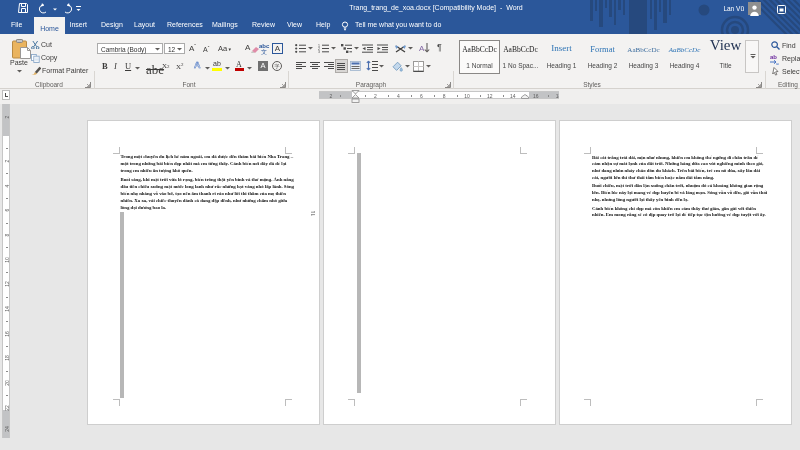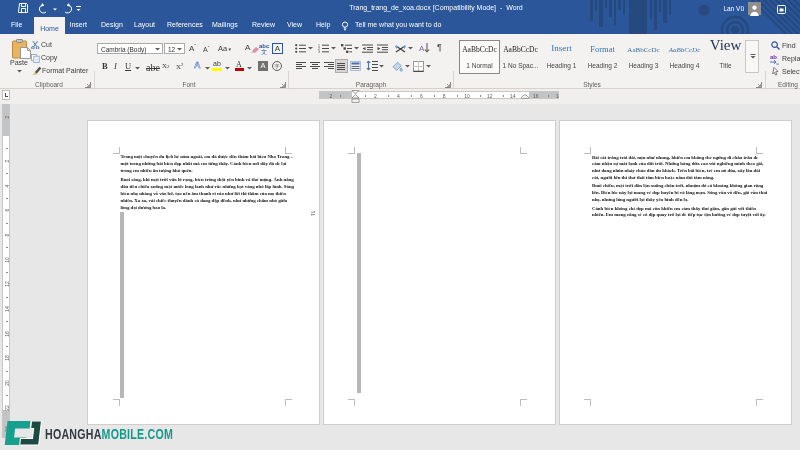--- a/index.html
+++ b/index.html
@@ -170,21 +170,21 @@
     <div class="abs" style="left:259px; top:9px; font-size:6px; color:#2b579a; font-weight:bold;">abc</div>
     <div class="abs" style="left:261px; top:14px; font-size:6px; color:#2b579a;">文</div>
     <div class="abs" style="left:272px; top:9px; width:11px; height:11px; border:1px solid #2b579a; text-align:center; font-size:8px; color:#3b3a39; line-height:10px;">A</div>
 
     <div class="abs" style="left:102px; top:27px; font-size:8.5px; font-weight:bold; color:#3b3a39; font-family:'Liberation Serif',serif;">B</div>
     <div class="abs" style="left:114px; top:27px; font-size:8.5px; font-style:italic; color:#3b3a39; font-family:'Liberation Serif',serif;">I</div>
     <div class="abs" style="left:125px; top:27px; font-size:8.5px; text-decoration:underline; color:#3b3a39; font-family:'Liberation Serif',serif;">U</div>
     <svg class="abs" style="left:135px; top:33px;" width="5" height="3" viewBox="0 0 5 3">
       <path d="M0,0 l2.5,2.5 2.5,-2.5 z" fill="#5f5d5b"></path>
     </svg>
-    <div class="abs" style="left:146px; top:28px; font-size:10px; text-decoration:line-through; color:#3b3a39; font-family:'Liberation Serif',serif;">abe</div>
+    <div class="abs" style="left:146px; top:28px; font-size:13px; text-decoration:line-through; color:#3b3a39; font-family:'Liberation Serif',serif;">abe</div>
     <div class="abs" style="left:162px; top:28px; font-size:7px; color:#3b3a39; font-family:'Liberation Serif',serif;">X<span style="font-size:5px;">2</span></div>
     <div class="abs" style="left:176px; top:28px; font-size:7px; color:#3b3a39; font-family:'Liberation Serif',serif;">X<span style="font-size:5px; vertical-align:3px;">2</span></div>
     <div class="abs" style="left:194px; top:26px; font-size:9px; color:#7ba7d7; font-weight:bold; -webkit-text-stroke:0.5px #4472c4; color:transparent; -webkit-text-stroke-color:#4472c4;">A</div>
     <svg class="abs" style="left:205px; top:33px;" width="5" height="3" viewBox="0 0 5 3">
       <path d="M0,0 l2.5,2.5 2.5,-2.5 z" fill="#5f5d5b"></path>
     </svg>
     <div class="abs" style="left:213px; top:26px; font-size:7px; color:#3b3a39;">ab</div>
     <div class="abs" style="left:212px; top:34px; width:10px; height:3px; background:#ffff00;"></div>
     <svg class="abs" style="left:225px; top:33px;" width="5" height="3" viewBox="0 0 5 3">
       <path d="M0,0 l2.5,2.5 2.5,-2.5 z" fill="#5f5d5b"></path>
@@ -496,22 +496,13 @@
           <div>Buổi chiều, mặt trời dần lặn xuống chân trời, nhuộm đỏ cả khoảng không gian rộng</div>
           <div>lớn. Biển lúc này lại mang vẻ đẹp huyền bí và lãng mạn. Sóng vẫn vỗ đều, gió vẫn thổi</div>
           <div class="last">nhẹ, nhưng lòng người lại thấy yên bình đến lạ.</div>
         </div>
         <div class="para">
           <div>Cảnh biển không chỉ đẹp mà còn khiến em cảm thấy thư giãn, gần gũi với thiên</div>
           <div class="last">nhiên. Em mong rằng sẽ có dịp quay trở lại để tiếp tục tận hưởng vẻ đẹp tuyệt vời ấy.</div>
         </div>
       </div>
     </div>
-    <div class="abs" style="left:0; top:313px; width:200px; height:33px;">
-      <svg class="abs" style="left:0.5px; top:3.5px;" width="46" height="27" viewBox="0 0 46 27">
-        <g transform="translate(3.5,0) skewX(-6.6)">
-          <path d="M3,0 h23 v7.5 h-14.5 v9 h12 v7.5 h-20.5 z" fill="#17a08d"></path>
-          <path d="M27,0 h10 v24 h-19 v-6.5 h12 v-10 h-3 z" fill="#1d4b41" stroke="#fff" stroke-width="1.1"></path>
-        </g>
-      </svg>
-      <div class="abs" style="left:45px; top:12px; font-size:14px; line-height:11px; font-weight:bold; letter-spacing:0.3px; transform:scaleX(0.76); transform-origin:left center;"><span style="color:#333b41;">HOANGHA</span><span style="color:#149a8a;">MOBILE.COM</span></div>
-    </div>
   </div>
 
 </body></html>

